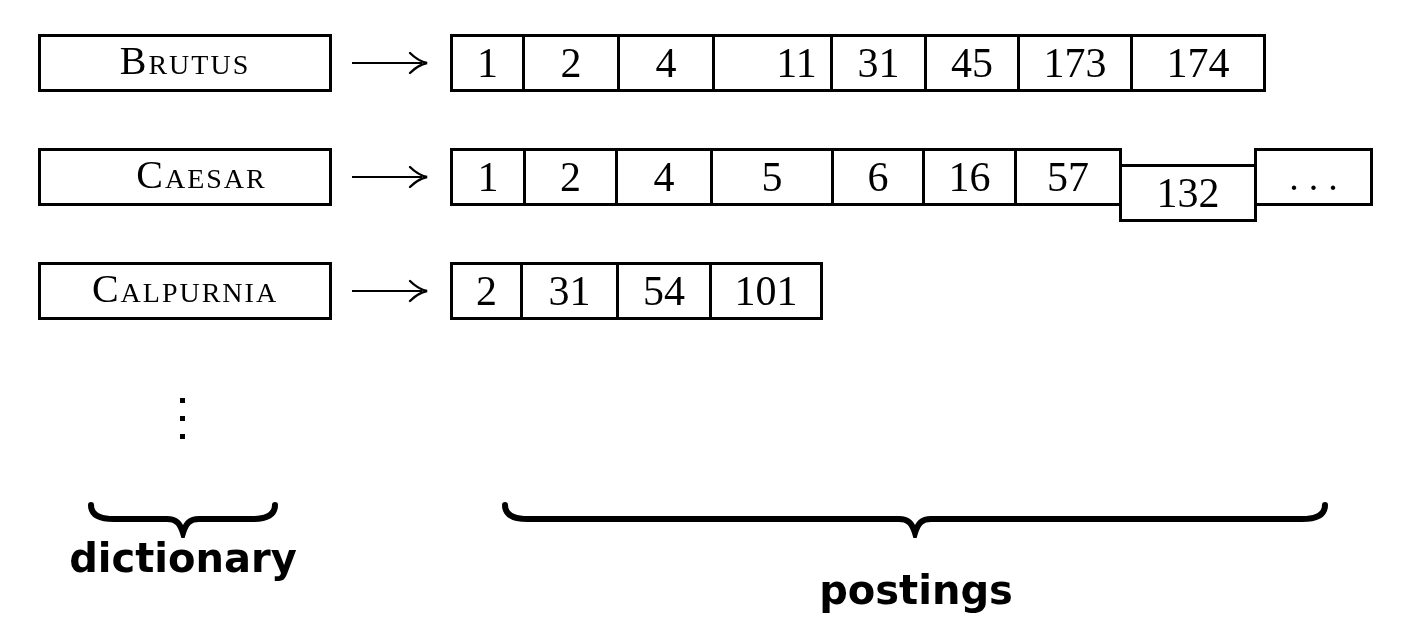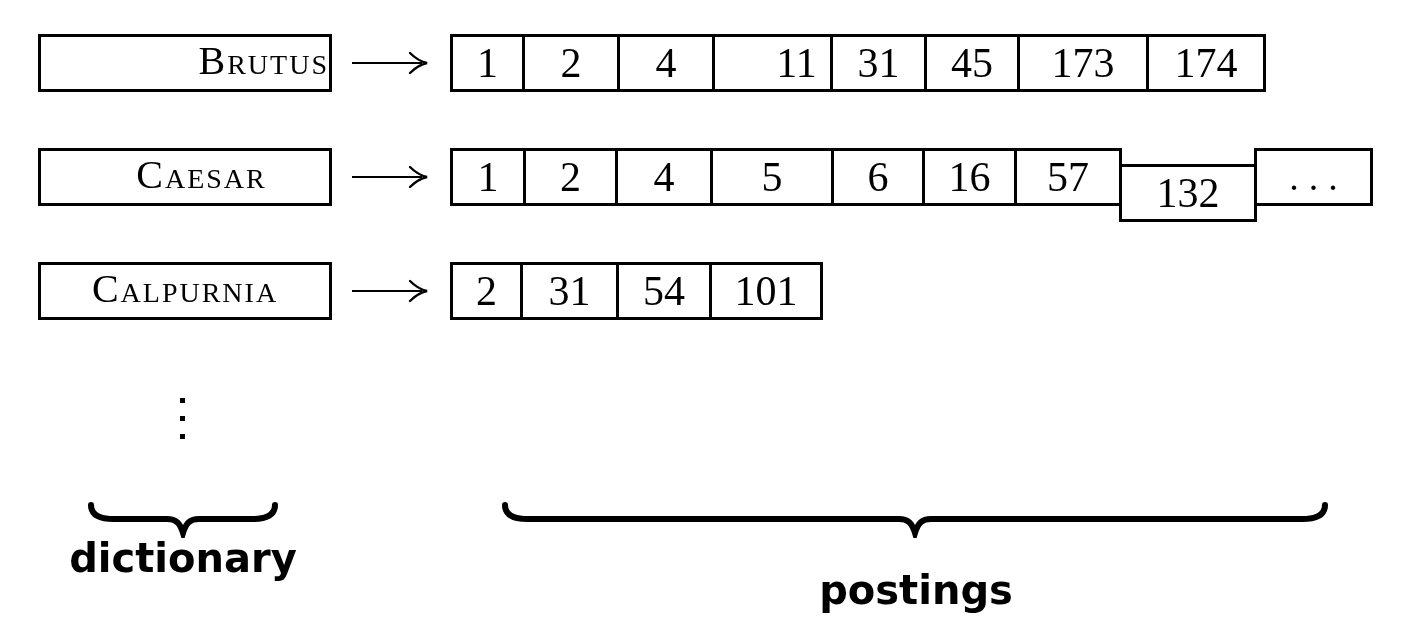--- a/index.html
+++ b/index.html
@@ -74,36 +74,36 @@
     line-height: 1.1;
     white-space: nowrap;
   }
 </style>
 </head>
 <body>
 
 <div class="canvas" style="background: rgb(255, 255, 255); color: rgb(0, 0, 0);">
 
   <div id="rows-layer">
-      <div class="term-box" style="top: 34px; justify-content: flex-end;">
+      <div class="term-box" style="top: 34px;">
         <span class="term-label">Brutus</span>
       </div>
       <svg class="arrow" width="80" height="28" viewBox="0 0 80 28" style="left: 350px; top: 49px;">
         <line x1="2" y1="14" x2="72" y2="14" stroke="#000" stroke-width="2"></line>
         <path d="M 60,4 Q 68,12 77,14 Q 68,16 60,24" fill="none" stroke="#000" stroke-width="2.4" stroke-linecap="round"></path>
       </svg>
       <div class="postings-row" style="top: 34px;">
         <div class="cell" style="width: 75px;">1</div>
         <div class="cell" style="width: 98px;">2</div>
         <div class="cell" style="width: 98px;">4</div>
         <div class="cell" style="width: 121px; padding-left: 48px;">11</div>
         <div class="cell" style="width: 97px;">31</div>
         <div class="cell" style="width: 96px;">45</div>
-        <div class="cell" style="width: 132px;">173</div>
-        <div class="cell" style="width: 120px;">174</div>
+        <div class="cell" style="width: 116px;">173</div>
+        <div class="cell" style="width: 136px;">174</div>
       </div>
       <div class="term-box" style="top: 148px; padding-left: 33px;">
         <span class="term-label">Caesar</span>
       </div>
       <svg class="arrow" width="80" height="28" viewBox="0 0 80 28" style="left: 350px; top: 163px;">
         <line x1="2" y1="14" x2="72" y2="14" stroke="#000" stroke-width="2"></line>
         <path d="M 60,4 Q 68,12 77,14 Q 68,16 60,24" fill="none" stroke="#000" stroke-width="2.4" stroke-linecap="round"></path>
       </svg>
       <div class="postings-row" style="top: 148px;">
         <div class="cell" style="width: 76px;">1</div>

